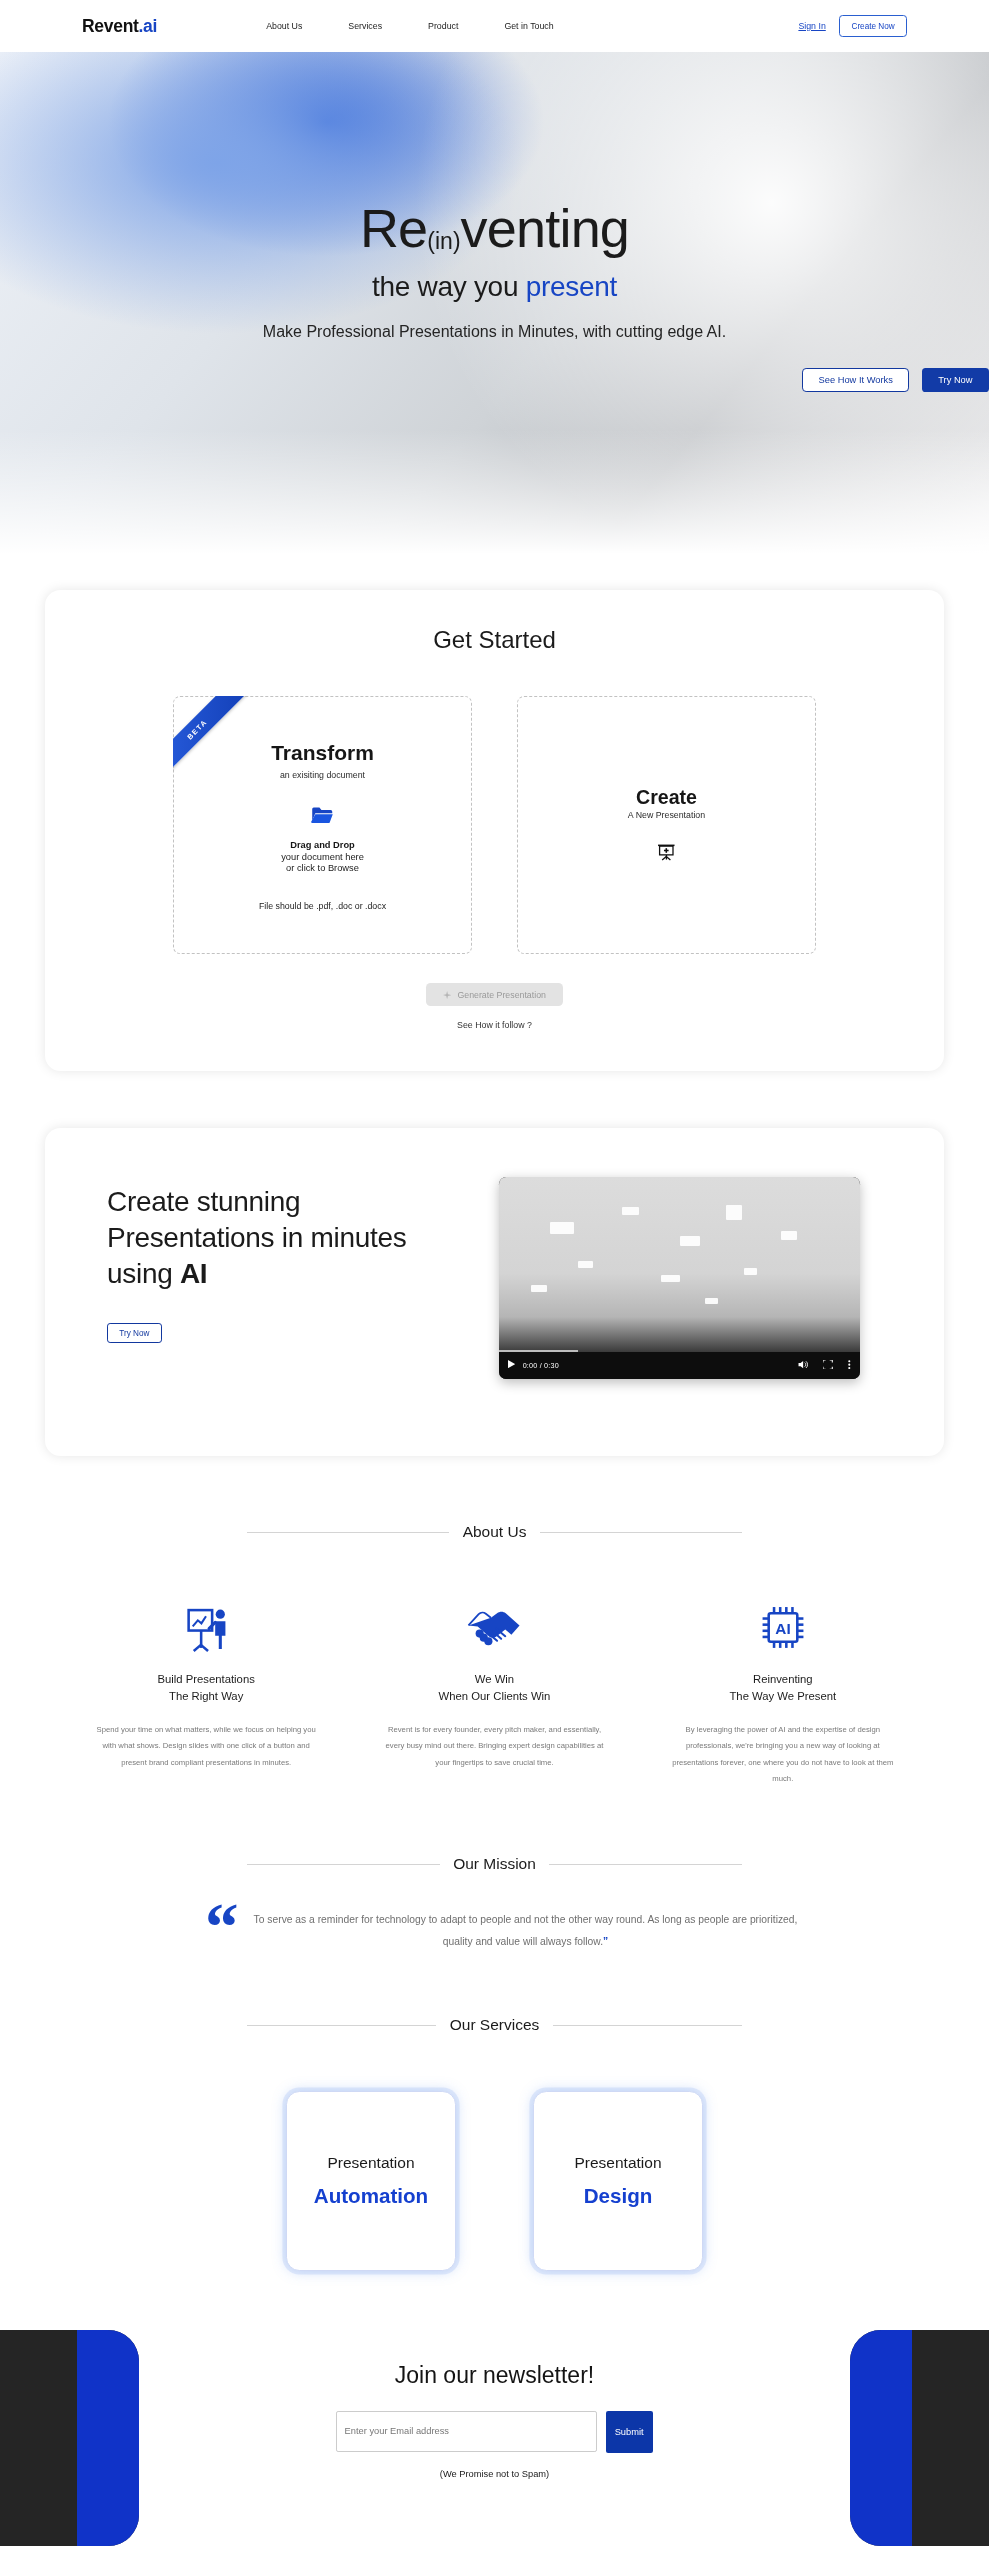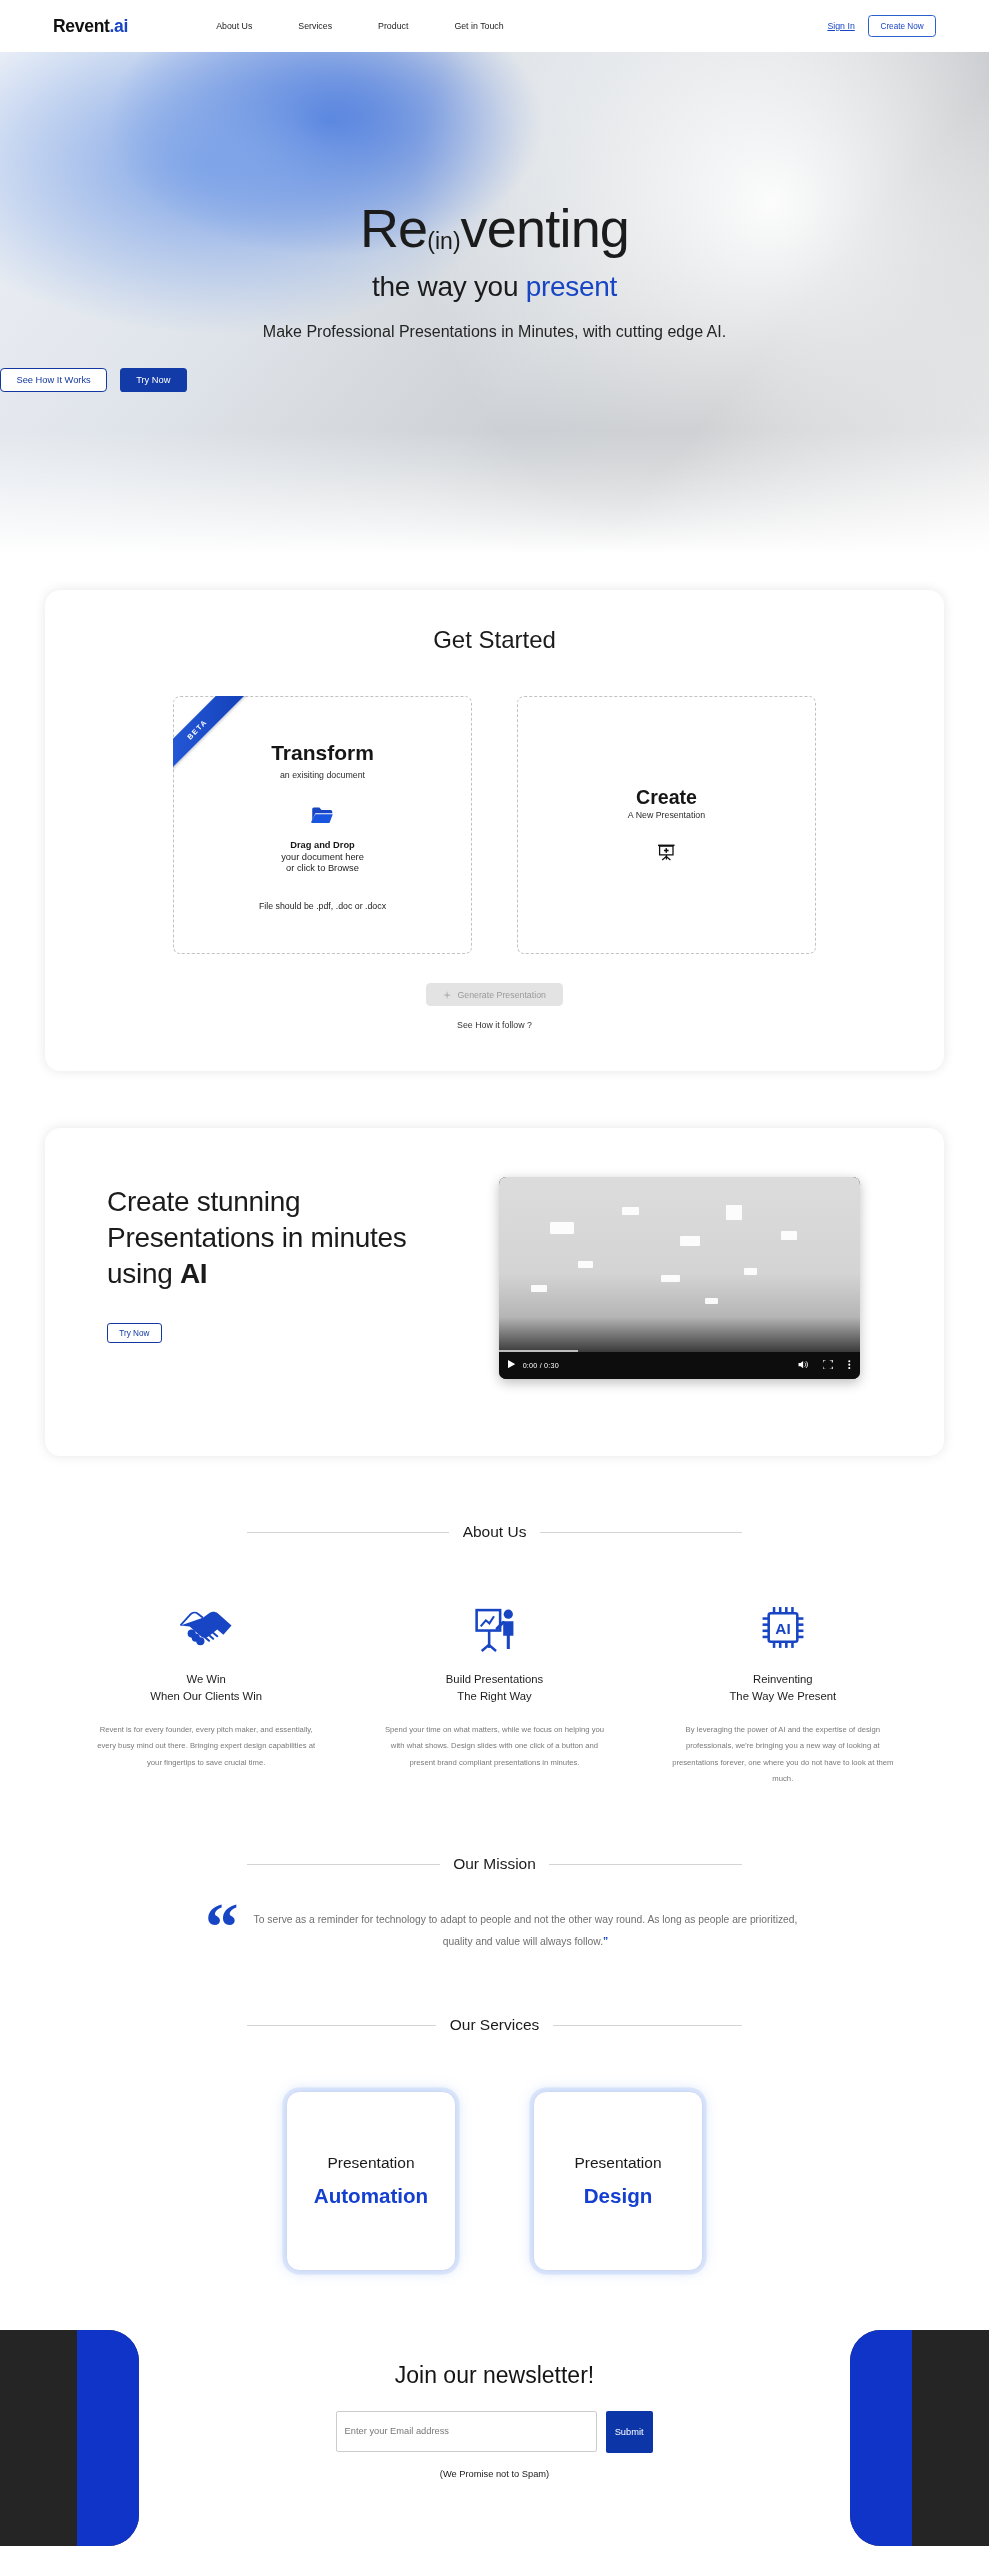--- a/index.html
+++ b/index.html
@@ -10,24 +10,25 @@
     color: #1a1a1a;
     -webkit-font-smoothing: antialiased;
   }
   body { width: 989px; height: 3626px; overflow: hidden; position: relative; }
 
   
   .navbar {
     height: 52px;
     display: flex;
     align-items: center;
-    padding: 0 53px;
+    padding: 0 82px;
     background: #fff;
     position: relative;
     z-index: 20;
+    gap: 21px;
   }
   .brand {
     font-size: 17.5px;
     font-weight: 700;
     letter-spacing: -0.3px;
     color: #111;
   }
   .brand .dot { color: #1745c4; }
   .nav-links {
     display: flex;
@@ -108,21 +109,21 @@
   .hero h2 .accent { color: #1745c4; font-weight: 500; }
   .hero p.sub {
     margin-top: 20.6px;
     font-size: 16px;
     color: #252525;
   }
   .hero-btns {
     margin-top: 27px;
     display: flex;
     gap: 12.4px;
-    justify-content: flex-start;
+    justify-content: flex-end;
   }
   .btn-outline {
     background: #fff;
     border: 1px solid #12389f;
     color: #12389f;
     border-radius: 4.1px;
     padding: 6.2px 15.5px;
     font-size: 9.3px;
     font-family: inherit;
     cursor: pointer;
@@ -571,52 +572,52 @@
   <div class="hr-title">
     <span class="line"></span>
     <span class="txt">About Us</span>
     <span class="line"></span>
   </div>
 
   <div class="about-cols">
     <div class="about-col">
       <div class="about-icon">
         <svg width="58" height="47" viewBox="0 0 112 92">
-          <path d="M6 40 L26 18 C30 14 36 14 40 17 L50 25 L62 16 C67 12 74 12 79 16 L106 40 L90 58 L78 48 L60 62 C56 65 51 65 47 62 L24 42 Z" fill="#1745c4"></path>
-          <path d="M6 40 L26 18 C30 14 36 14 40 17 L50 25" fill="#fff" stroke="#1745c4" stroke-width="3.5"></path>
-          <path d="M48 58 L62 70 M54 52 L70 66 M60 46 L78 61" stroke="#1745c4" stroke-width="4" fill="none" stroke-linecap="round"></path>
-          <circle cx="28" cy="56" r="8" fill="#1745c4"></circle>
-          <circle cx="36" cy="64" r="8" fill="#1745c4"></circle>
-          <circle cx="45" cy="71" r="8" fill="#1745c4"></circle>
-        </svg>
-      </div>
-      <h4>
-        <span>We Win</span><br>
-        <span>When Our Clients Win</span>
-      </h4>
-      <p>Revent is for every founder, every pitch maker, and essentially, every busy mind out there. Bringing expert design capabilities at your fingertips to save crucial time.</p>
-    </div>
-
-    <div class="about-col">
-      <div class="about-icon">
-        <svg width="58" height="47" viewBox="0 0 112 92">
           <rect x="22" y="10" width="46" height="40" fill="none" stroke="#1745c4" stroke-width="5"></rect>
           <path d="M30 42 L40 30 L47 36 L56 22" stroke="#1745c4" stroke-width="4" fill="none"></path>
           <rect x="44" y="50" width="5" height="34" fill="#1745c4"></rect>
           <path d="M46 78 L32 90 M46 78 L60 90" stroke="#1745c4" stroke-width="5" fill="none"></path>
           <circle cx="84" cy="18" r="9" fill="#1745c4"></circle>
           <path d="M74 32 h20 v28 h-7 v26 h-6 V60 h-7 Z" fill="#1745c4"></path>
           <path d="M74 34 L62 46" stroke="#1745c4" stroke-width="6" fill="none" stroke-linecap="round"></path>
         </svg>
       </div>
       <h4>
         <span>Build Presentations</span><br>
         <span>The Right Way</span>
       </h4>
       <p>Spend your time on what matters, while we focus on helping you with what shows. Design slides with one click of a button and present brand compliant presentations in minutes.</p>
+    </div>
+
+    <div class="about-col">
+      <div class="about-icon">
+        <svg width="58" height="47" viewBox="0 0 112 92">
+          <path d="M6 40 L26 18 C30 14 36 14 40 17 L50 25 L62 16 C67 12 74 12 79 16 L106 40 L90 58 L78 48 L60 62 C56 65 51 65 47 62 L24 42 Z" fill="#1745c4"></path>
+          <path d="M6 40 L26 18 C30 14 36 14 40 17 L50 25" fill="#fff" stroke="#1745c4" stroke-width="3.5"></path>
+          <path d="M48 58 L62 70 M54 52 L70 66 M60 46 L78 61" stroke="#1745c4" stroke-width="4" fill="none" stroke-linecap="round"></path>
+          <circle cx="28" cy="56" r="8" fill="#1745c4"></circle>
+          <circle cx="36" cy="64" r="8" fill="#1745c4"></circle>
+          <circle cx="45" cy="71" r="8" fill="#1745c4"></circle>
+        </svg>
+      </div>
+      <h4>
+        <span>We Win</span><br>
+        <span>When Our Clients Win</span>
+      </h4>
+      <p>Revent is for every founder, every pitch maker, and essentially, every busy mind out there. Bringing expert design capabilities at your fingertips to save crucial time.</p>
     </div>
 
     <div class="about-col">
       <div class="about-icon">
         <svg width="58" height="47" viewBox="0 0 112 92">
           <rect x="28" y="16" width="56" height="56" rx="4" fill="none" stroke="#1745c4" stroke-width="5"></rect>
           <text x="56" y="56" font-family="Liberation Sans, sans-serif" font-size="30" font-weight="700" fill="#1745c4" text-anchor="middle">AI</text>
           <g fill="#1745c4">
             <rect x="36" y="4" width="5" height="12"></rect>
               <rect x="48" y="4" width="5" height="12"></rect>

